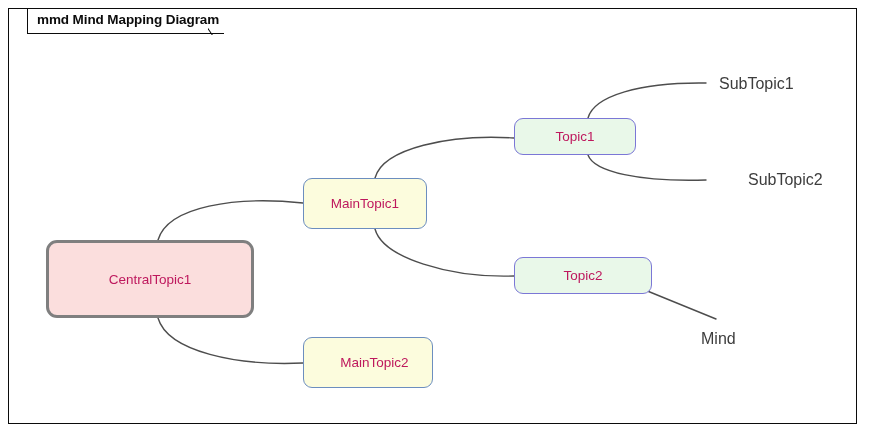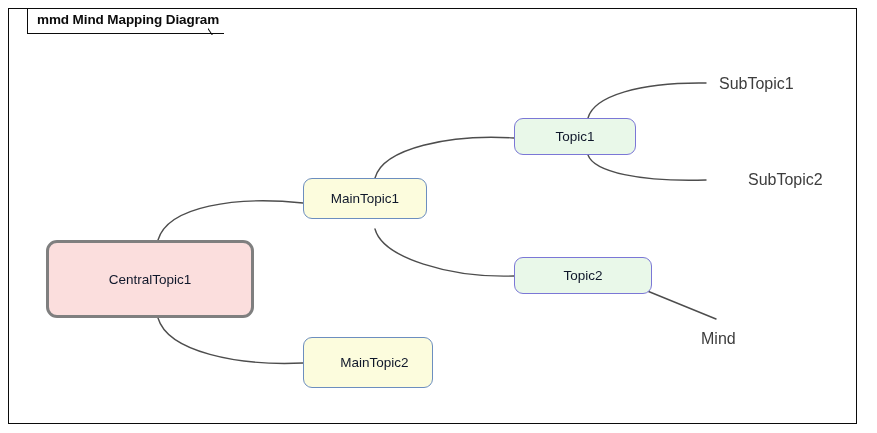--- a/index.html
+++ b/index.html
@@ -85,21 +85,21 @@
     pointer-events: none;
   }
   
   .node {
     position: absolute;
     box-sizing: border-box;
     display: flex;
     align-items: center;
     justify-content: center;
     text-align: center;
-    color: #0f172a;
+    color: #be185d;
     white-space: nowrap;
   }
   .node.central {
     background: #fbdedd;
     border: 3px solid #7f7f7f;
     border-radius: 11px;
     font-size: 13.5px;
   }
   .node.main {
     background: #fcfcdd;
@@ -139,21 +139,21 @@
       <path d="M 158 318 C 168 352 238 366 303 363"></path>
       <path d="M 375 178 C 383 148 450 134 514 138"></path>
       <path d="M 375 229 C 383 258 450 278 514 276"></path>
       <path d="M 588 118 C 594 96 640 82 706 83"></path>
       <path d="M 588 155 C 594 172 640 182 706 180"></path>
       <path d="M 640 288 L 716 319"></path>
     </g>
   </svg>
 
   <div class="node central" style="left: 46px; top: 240px; width: 208px; height: 78px;">CentralTopic1</div>
-  <div class="node main" style="left: 303px; top: 178px; width: 124px; height: 41px;">MainTopic1</div>
+  <div class="node main" style="left: 303px; top: 178px; width: 124px; height: 51px;">MainTopic1</div>
   <div class="node main" style="left: 303px; top: 337px; width: 130px; height: 51px; padding-left: 13px;">MainTopic2</div>
   <div class="node topic" style="left: 514px; top: 118px; width: 122px; height: 37px;">Topic1</div>
   <div class="node topic" style="left: 514px; top: 257px; width: 138px; height: 37px;">Topic2</div>
 
   <div class="label" style="left: 719px; top: 75px;">SubTopic1</div>
   <div class="label" style="left: 748px; top: 171px;">SubTopic2</div>
   <div class="label" style="left: 701px; top: 330px;">Mind</div>
 
 </div>
 

